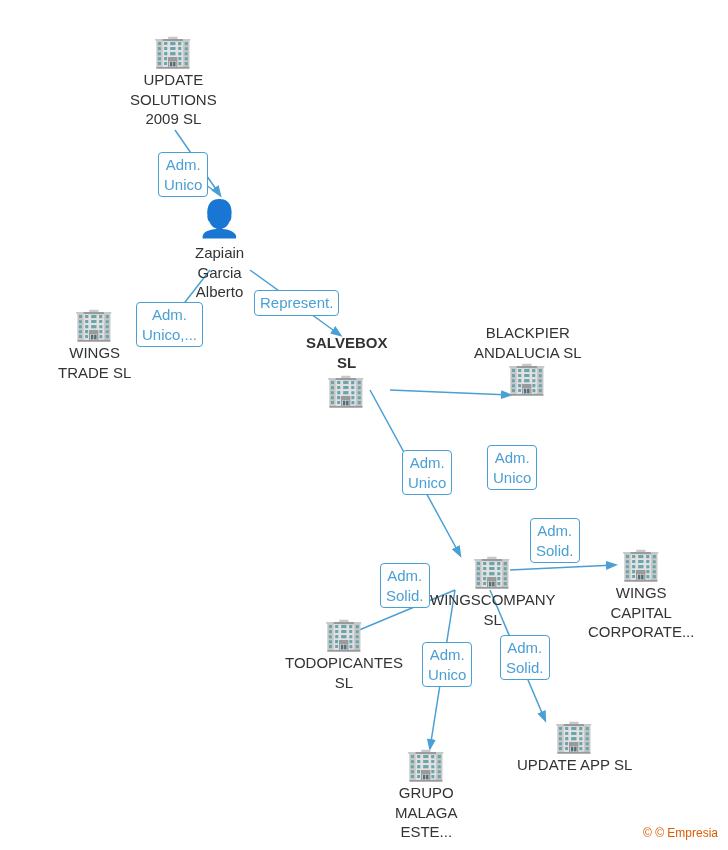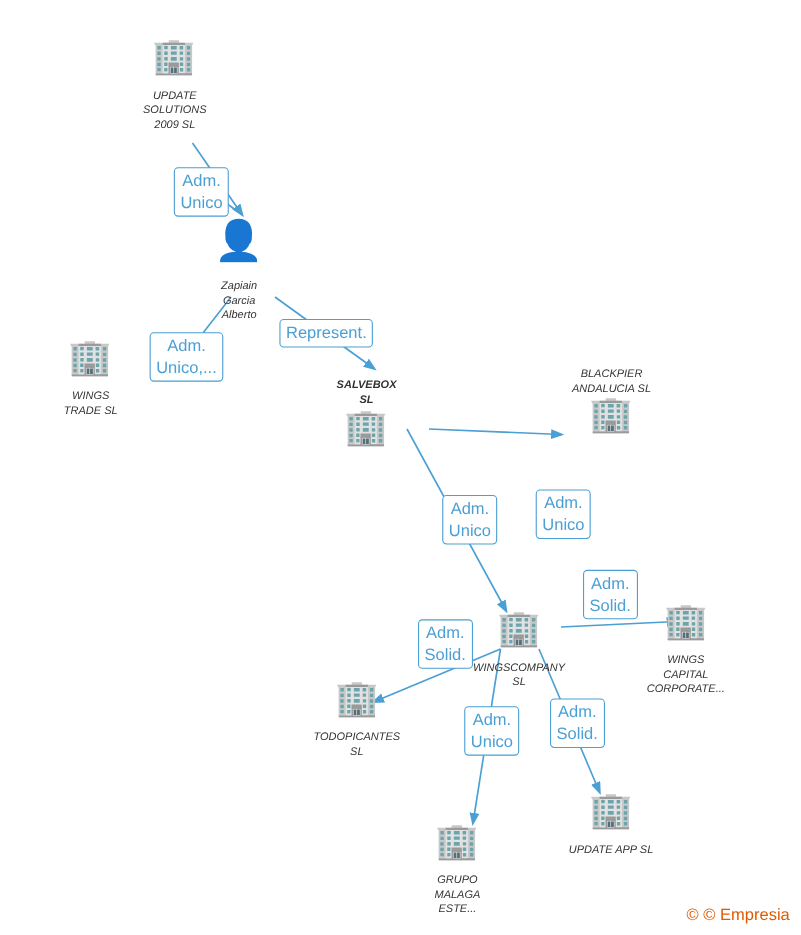--- a/index.html
+++ b/index.html
@@ -30,26 +30,25 @@
       align-items: center;
       text-align: center;
     }
     .building-icon {
       font-size: 32px;
       line-height: 1;
     }
     .building-icon.gray { color: #888; }
     .building-icon.orange { color: #e05a00; }
     .node-label {
-      font-size: 10px;
+      font-size: 15px;
       color: #333;
-      margin-top: 14px;
+      margin-top: 3px;
       line-height: 1.3;
       white-space: nowrap;
-      font-style: italic;
     }
     .person-icon {
       font-size: 36px;
       color: #555;
     }
     .badge {
       position: absolute;
       background: #fff;
       border: 1.5px solid #4a9fd4;
       color: #4a9fd4;
@@ -61,21 +60,21 @@
       white-space: nowrap;
     }
     .badge.represent {
       border-color: #4a9fd4;
       color: #4a9fd4;
     }
     .watermark {
       position: absolute;
       bottom: 10px;
       right: 10px;
-      font-size: 15px;
+      font-size: 12px;
       color: #888;
     }
     .watermark span { color: #e05a00; }
   </style>
 </head>
 <body>
 
 <div id="canvas">
 
   <svg id="lines">
@@ -122,21 +121,21 @@
   <div class="node" style="left:195px;top:198px;">
     <div class="person-icon">👤</div>
     <div class="node-label">Zapiain<br>Garcia<br>Alberto</div>
   </div>
 
   <div class="node" style="left:306px;top:330px;justify-content:flex-end;">
     <div class="node-label" style="font-weight:bold;color:#333;margin-bottom:2px;">SALVEBOX<br>SL</div>
     <div class="building-icon orange">🏢</div>
   </div>
 
-  <div class="node" style="left:520px;top:320px;">
+  <div class="node" style="left:474px;top:320px;">
     <div class="node-label" style="white-space:pre-line;">BLACKPIER<br>ANDALUCIA SL</div>
     <div class="building-icon gray">🏢</div>
   </div>
 
   <div class="node" style="left:430px;top:555px;">
     <div class="building-icon gray">🏢</div>
     <div class="node-label">WINGSCOMPANY<br>SL</div>
   </div>
 
   <div class="node" style="left:588px;top:548px;">

